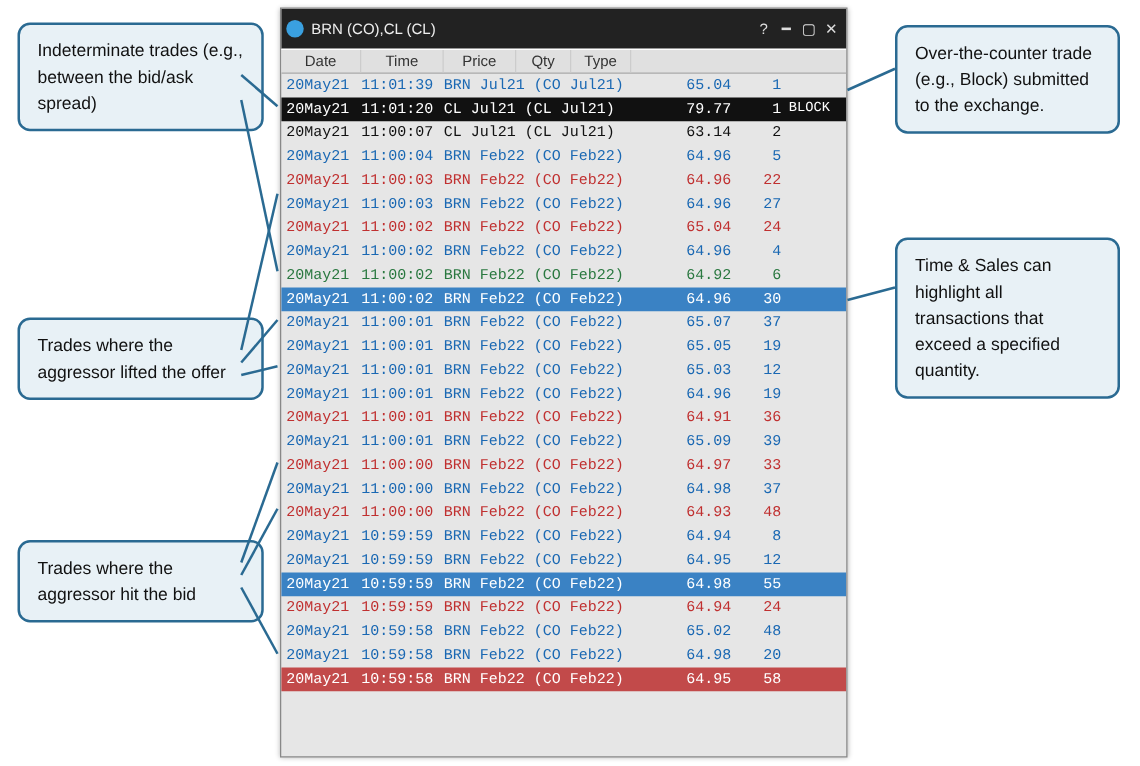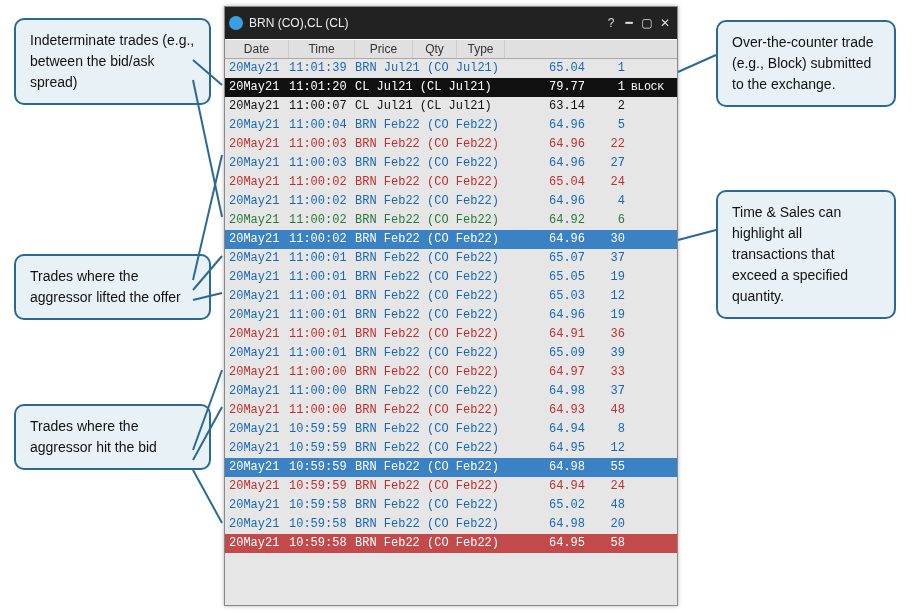--- a/index.html
+++ b/index.html
@@ -117,21 +117,21 @@
   </style>
 </head>
 <body>
 
 <div class="callout" style="left:14px; top:18px;">
   <span>Indeterminate trades (e.g., between the bid/ask spread)</span>
 </div>
 <div class="callout" style="left:14px; top:254px;">
   <span>Trades where the aggressor lifted the offer</span>
 </div>
-<div class="callout" style="left:14px; top:404px;">
+<div class="callout" style="left:14px; top:432px;">
   <span>Trades where the aggressor hit the bid</span>
 </div>
 <div class="callout callout-right" style="left:716px; top:20px;">
   <span>Over-the-counter trade (e.g., Block) submitted to the exchange.</span>
 </div>
 <div class="callout callout-right" style="left:716px; top:190px;">
   <span>Time &amp; Sales can highlight all transactions that exceed a specified quantity.</span>
 </div>
 
 <div class="window">

